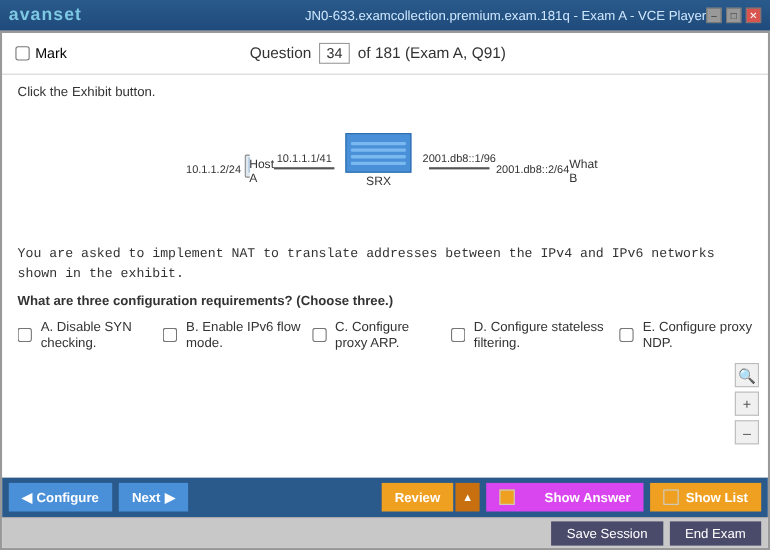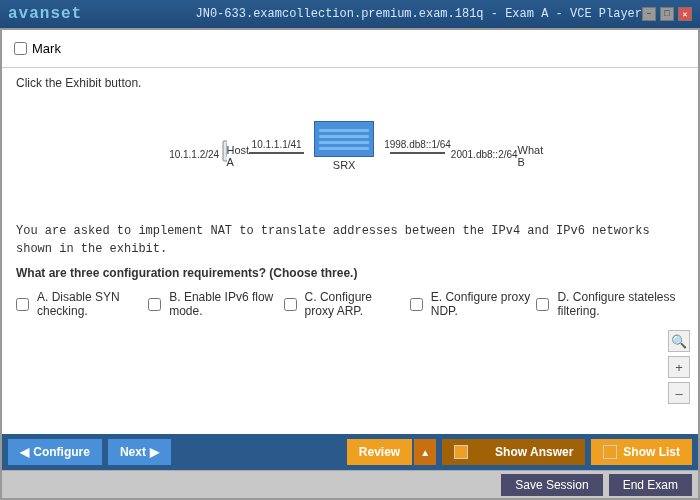--- a/index.html
+++ b/index.html
@@ -7,21 +7,20 @@
 
     
     .titlebar {
       background: linear-gradient(to bottom, #2a5a8c, #1e4a7a);
       color: white;
       display: flex;
       align-items: center;
       justify-content: space-between;
       padding: 4px 8px;
       height: 28px;
-      font-family: Liberation Mono, monospace;
     }
     .titlebar-logo {
       font-size: 16px;
       font-weight: bold;
       color: white;
       letter-spacing: 1px;
     }
     .titlebar-logo span { color: #7ec8e3; }
     .titlebar-title { font-size: 12px; color: #d0e8ff; flex: 1; text-align: right; }
     .titlebar-controls { display: flex; gap: 4px; }
@@ -221,21 +220,21 @@
       font-size: 12px;
       font-weight: bold;
       display: flex;
       align-items: center;
       gap: 4px;
     }
 
     .btn-prev { background: #4a90d9; color: white; }
     .btn-next { background: #4a90d9; color: white; }
     .btn-review { background: #f0a020; color: white; }
-    .btn-show-answer { background: #a16207; color: white; gap: 25px; }
+    .btn-show-answer { background: #d946ef; color: white; gap: 25px; }
     .btn-show-list { background: #f0a020; color: white; }
 
     .nav-spacer { flex: 1; }
 
     .bottom-bar {
       background: #c8c8c8;
       height: 28px;
       display: flex;
       align-items: center;
       justify-content: flex-end;
@@ -292,20 +291,25 @@
     <div class="titlebar-btn close">✕</div>
   </div>
 </div>
 
 <div class="main-window">
 
   <div class="question-header">
     <div class="mark-checkbox">
       <input type="checkbox" style="">
       <span>Mark</span>
+    </div>
+    <div class="question-info">
+      <span>Question</span>
+      <span class="question-num-box">34</span>
+      <span>of 181 (Exam A, Q91)</span>
     </div>
     <div style="width:60px"></div>
   </div>
 
   <div class="content-area">
 
     <div class="exhibit-instruction">Click the Exhibit button.</div>
 
     <div class="network-diagram">
 
@@ -337,21 +341,21 @@
             <div class="srx-line"></div>
             <div class="srx-line"></div>
             <div class="srx-line"></div>
             <div class="srx-line"></div>
           </div>
         </div>
         <div class="srx-label">SRX</div>
       </div>
 
       <div class="connection-section" style="margin-top: -18px;">
-        <div class="conn-ip">1998.db8::1/64</div>
+        <div class="conn-ip">2001.db8::1/96</div>
         <div style="display:flex; align-items:center;">
           <div class="conn-line" style="width:55px; background:#555; height:2px;"></div>
         </div>
       </div>
 
       <div class="host-container">
         <div class="host-ip-top">2001.db8::2/64</div>
         <svg width="40" height="32">
           <rect x="4" y="2" width="32" height="20" rx="1" fill="#e0e8f0" stroke="#888" stroke-width="1"></rect>
           <rect x="7" y="4" width="26" height="14" fill="#9ab8d8"></rect>
@@ -375,25 +379,25 @@
       <li class="option-item">
         <input type="checkbox" class="option-checkbox" style="">
         <span>B.  <span>Enable IPv6 flow mode.</span></span>
       </li>
       <li class="option-item">
         <input type="checkbox" class="option-checkbox" style="">
         <span>C.  <span>Configure proxy ARP.</span></span>
       </li>
       <li class="option-item">
         <input type="checkbox" class="option-checkbox" style="">
-        <span>E.  <span>Configure proxy NDP.</span></span>
+        <span>D.  <span>Configure stateless filtering.</span></span>
       </li>
       <li class="option-item">
         <input type="checkbox" class="option-checkbox" style="">
-        <span>D.  <span>Configure stateless filtering.</span></span>
+        <span>E.  <span>Configure proxy NDP.</span></span>
       </li>
     </ul>
 
     <div class="sidebar-tools">
       <div class="search-btn">🔍</div>
       <div class="zoom-btn">+</div>
       <div class="zoom-btn">–</div>
     </div>
 
   </div>

